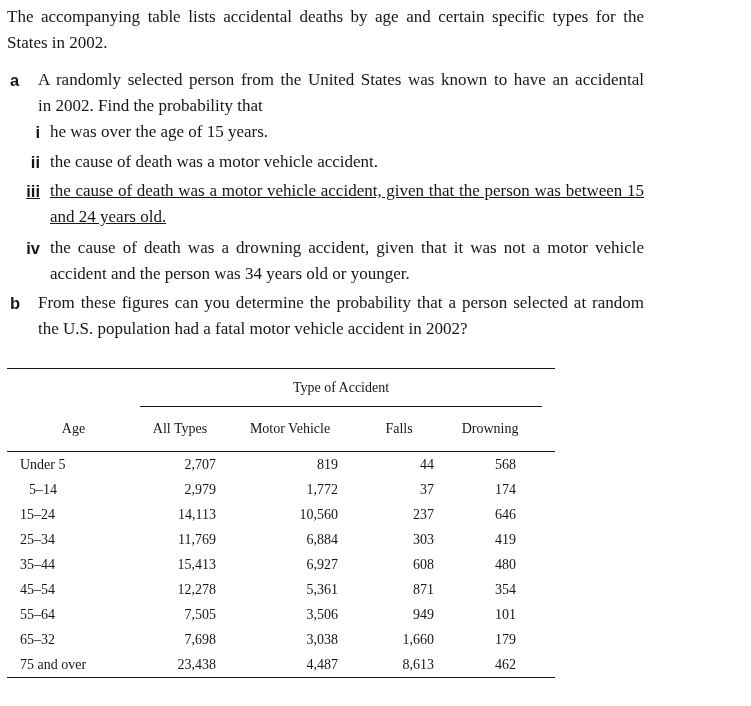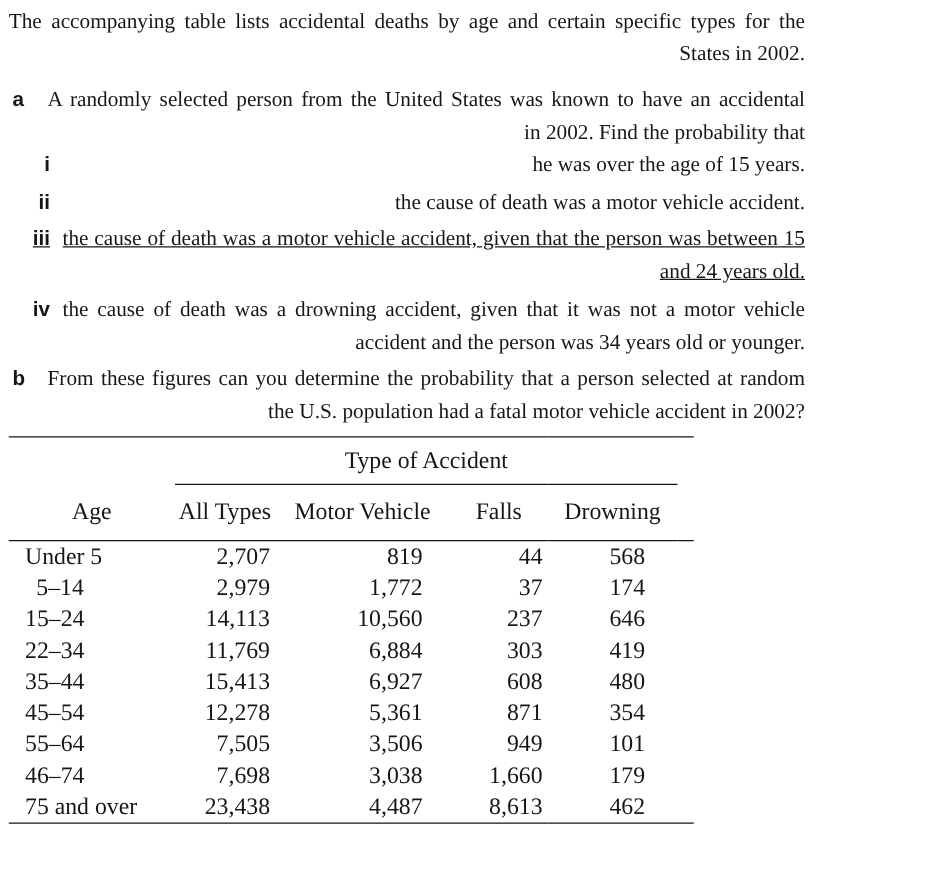--- a/index.html
+++ b/index.html
@@ -7,21 +7,21 @@
     width: 751px; height: 706px;
     background: #ffffff;
     color: #161616;
     font-family: "Liberation Serif", "DejaVu Serif", serif;
     font-size: 17px;
     overflow: hidden;
   }
   .page { padding: 4px 6px 0 7px; box-sizing: border-box; width: 650px; }
 
   
-  .tl { height: 26px; line-height: 26px; overflow: hidden; text-align: right; }
+  .tl { height: 26px; line-height: 26px; overflow: hidden; }
   .jl { text-align: justify; }
   .jl::after { content: ""; display: inline-block; width: 100%; height: 0; }
 
   
   .item { display: flex; }
   .item-a { margin-top: 11px; }
   .item-b { margin-top: 3px; }
   .item-label {
     width: 31px; box-sizing: border-box; padding-left: 3px;
     font-family: "Liberation Sans", "DejaVu Sans", sans-serif;
@@ -39,27 +39,27 @@
   .sub-label {
     width: 37px; box-sizing: border-box; text-align: right; padding-right: 4px;
     font-family: "Liberation Sans", "DejaVu Sans", sans-serif;
     font-weight: bold; font-size: 16.5px; line-height: 26px;
     flex: 0 0 auto;
   }
   .sub-body { flex: 1 1 auto; min-width: 0; margin-left: 6px; }
 
   
   table.acc {
-    margin-top: 7px;
+    margin-top: 26px;
     width: 548px;
     border-collapse: collapse;
     table-layout: fixed;
     border-top: 1.6px solid #161616;
     border-bottom: 1.6px solid #161616;
-    font-size: 19px;
+    font-size: 14px;
   }
   col.c-age { width: 133px; }
   col.c-all { width: 80px; }
   col.c-mv  { width: 140px; }
   col.c-fa  { width: 78px; }
   col.c-dr  { width: 104px; }
   col.c-sp  { width: 13px; }
 
   tr.toa-row { height: 38px; }
   td.toa { text-align: center; border-bottom: 1.5px solid #161616; vertical-align: middle; }
@@ -182,21 +182,21 @@
         </tr>
         <tr>
           <td class="age">15–24</td>
           <td class="num n0">14,113</td>
           <td class="num n1">10,560</td>
           <td class="num n2">237</td>
           <td class="num n3">646</td>
           <td></td>
         </tr>
         <tr>
-          <td class="age">22–34</td>
+          <td class="age">25–34</td>
           <td class="num n0">11,769</td>
           <td class="num n1">6,884</td>
           <td class="num n2">303</td>
           <td class="num n3">419</td>
           <td></td>
         </tr>
         <tr>
           <td class="age">35–44</td>
           <td class="num n0">15,413</td>
           <td class="num n1">6,927</td>
@@ -214,21 +214,21 @@
         </tr>
         <tr>
           <td class="age">55–64</td>
           <td class="num n0">7,505</td>
           <td class="num n1">3,506</td>
           <td class="num n2">949</td>
           <td class="num n3">101</td>
           <td></td>
         </tr>
         <tr>
-          <td class="age">46–74</td>
+          <td class="age">65–32</td>
           <td class="num n0">7,698</td>
           <td class="num n1">3,038</td>
           <td class="num n2">1,660</td>
           <td class="num n3">179</td>
           <td></td>
         </tr>
         <tr>
           <td class="age">75 and over</td>
           <td class="num n0">23,438</td>
           <td class="num n1">4,487</td>

